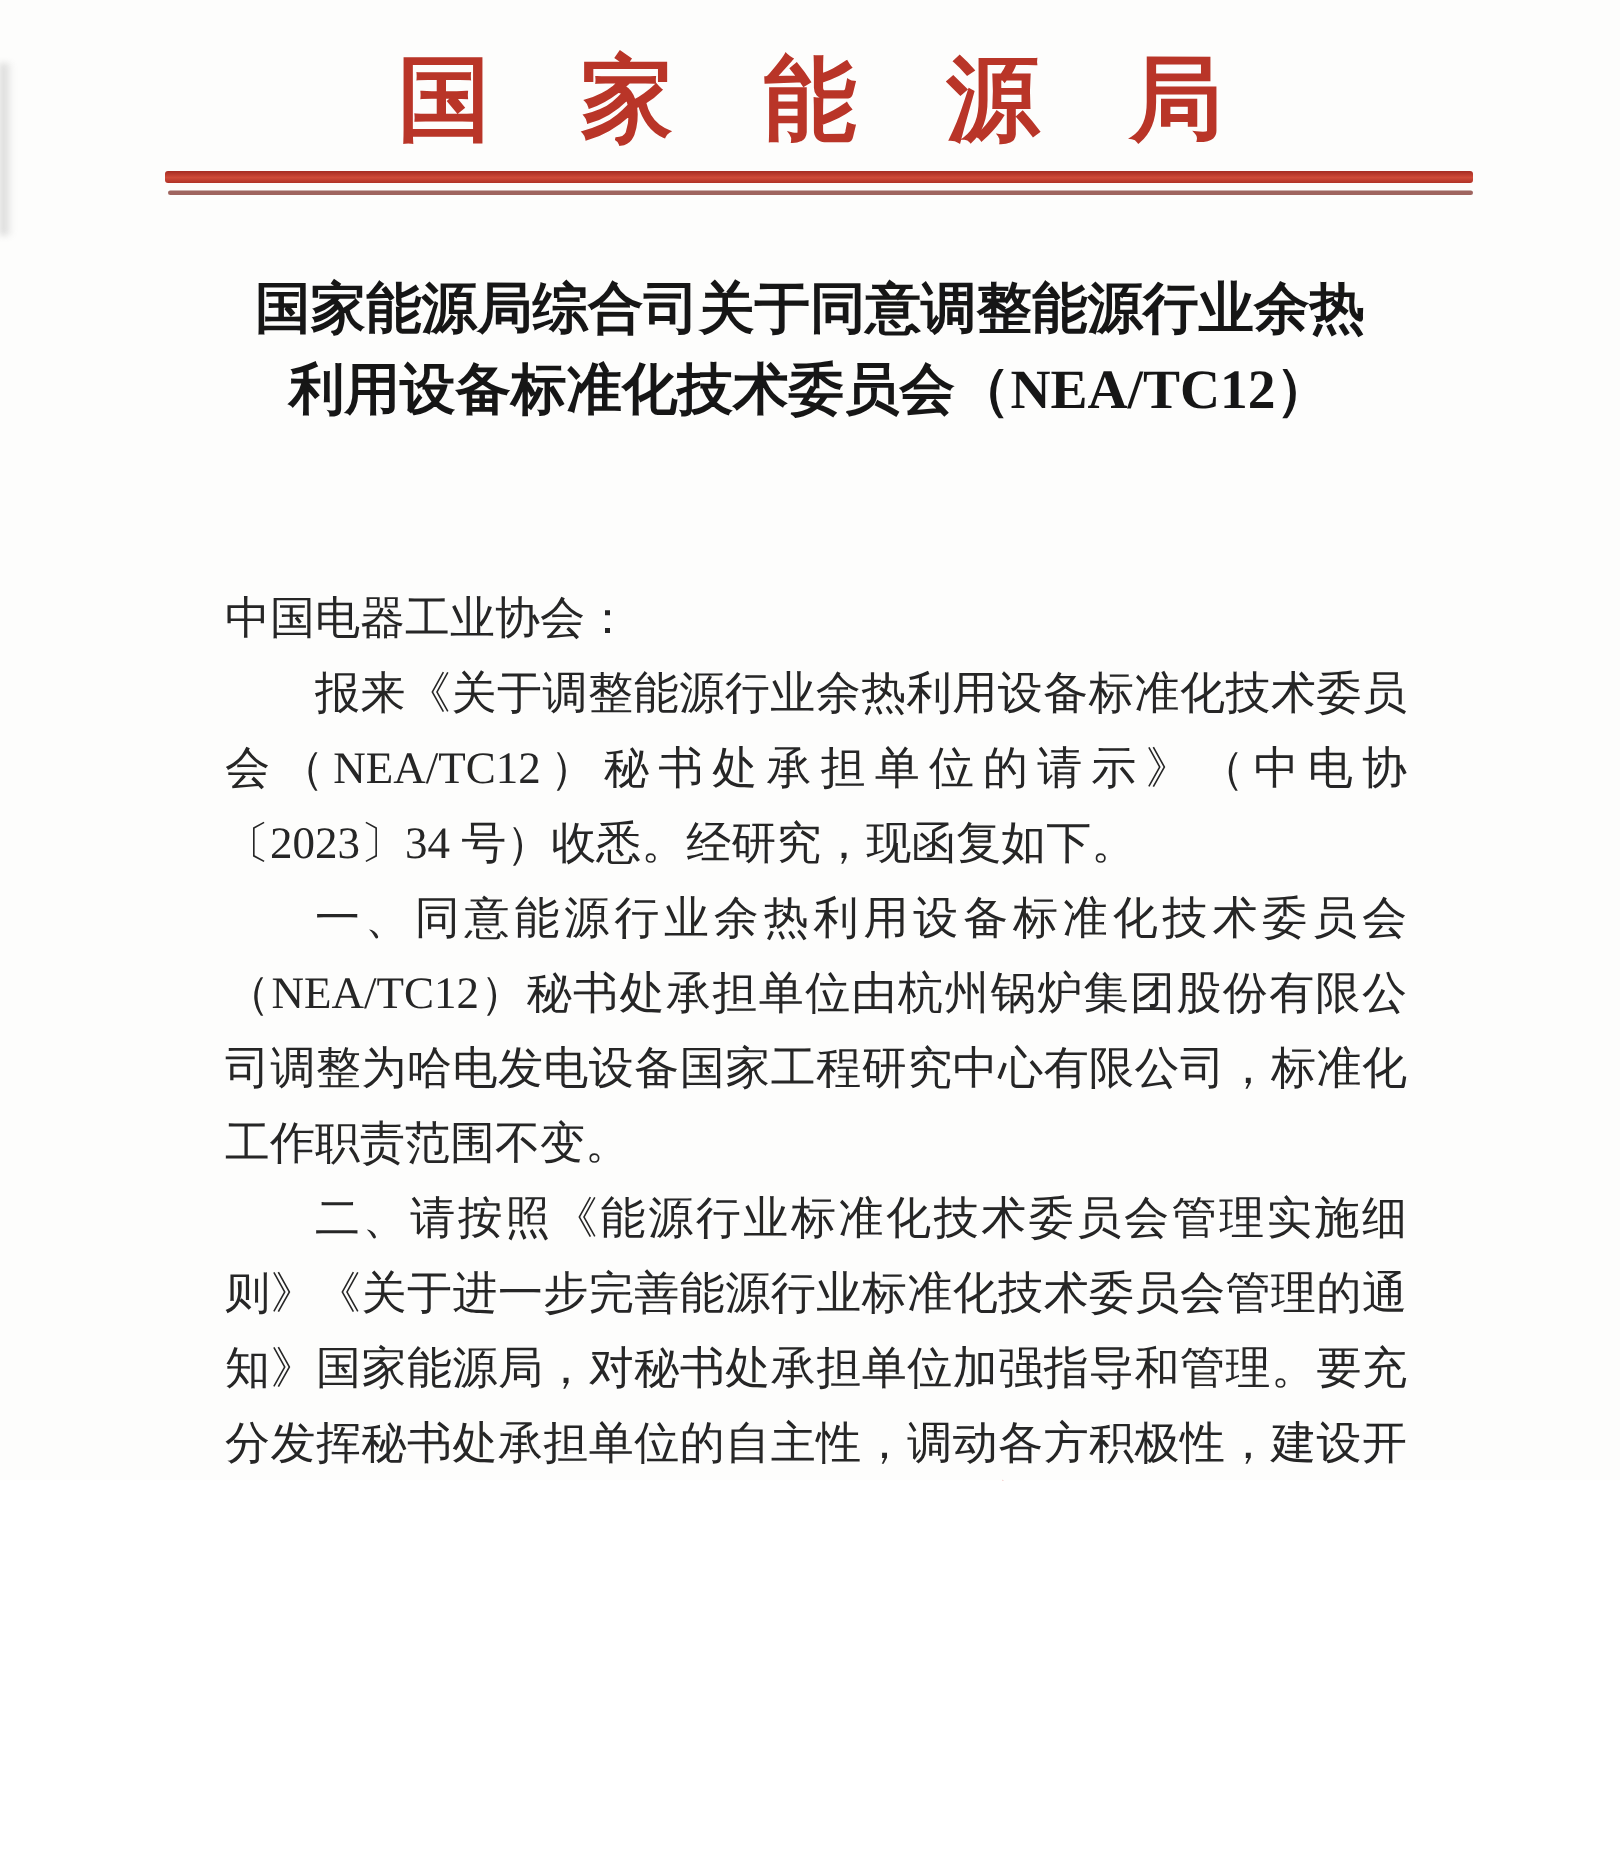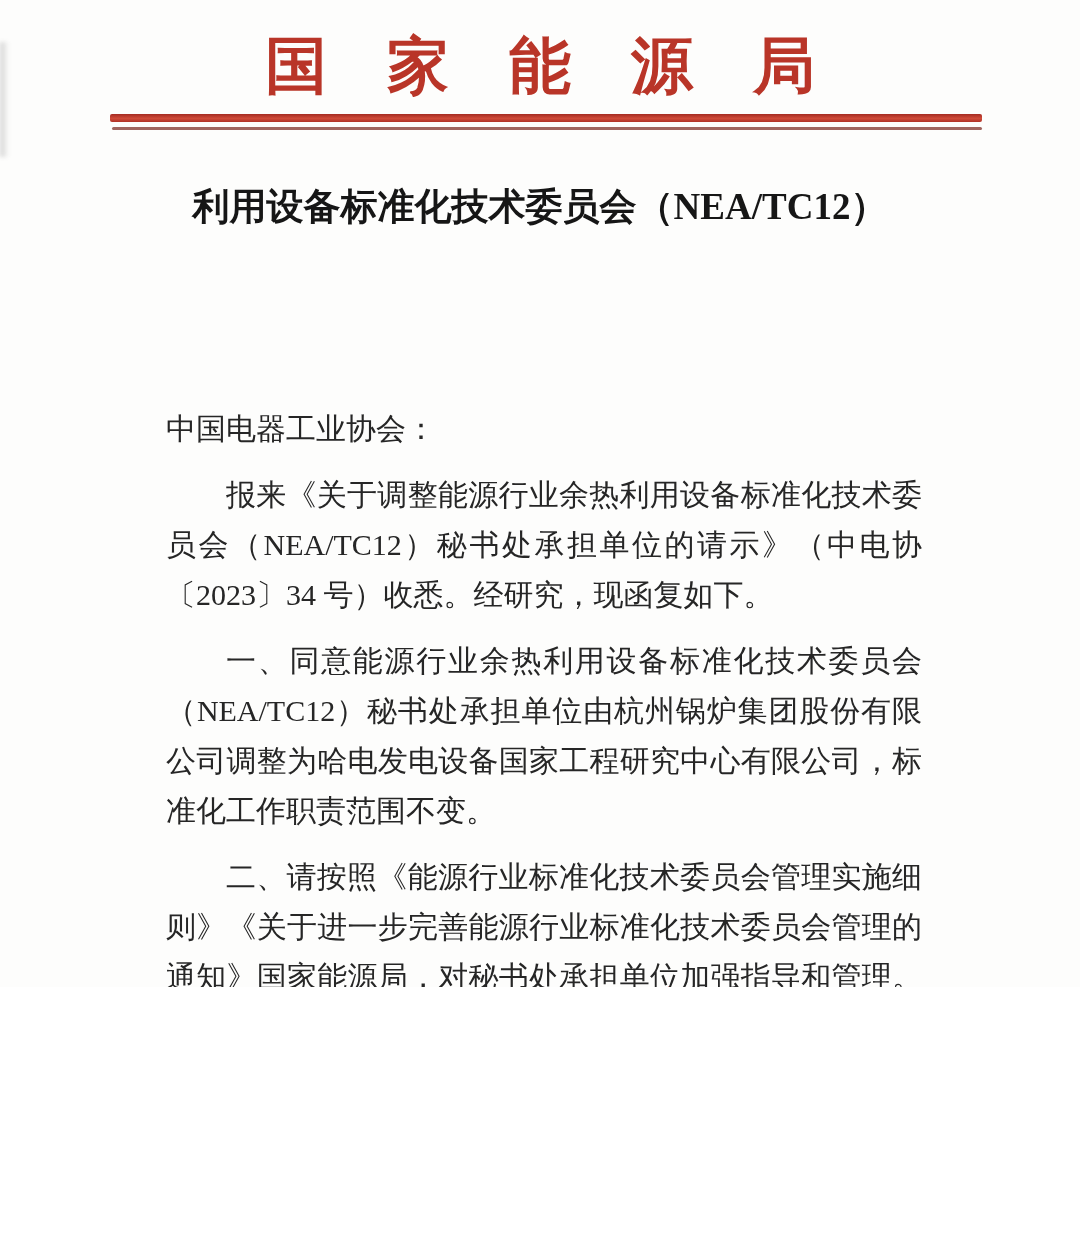--- a/index.html
+++ b/index.html
@@ -70,21 +70,21 @@
     position: absolute;
     top: 388px;
     left: 150px;
     width: 788px;
     font-size: 30px;
     line-height: 50px;
     color: #262626;
     text-align: justify;
     font-family: "Liberation Serif", serif;
   }
-  .doc-body p { margin: 16px; }
+  .doc-body p { margin: 0; }
   .doc-body p.para { text-indent: 2em; }
 
   
   .signature-org {
     position: absolute;
     top: 1060px;
     left: 568px;
     width: 240px;
     text-align: center;
     font-size: 29px;
@@ -142,20 +142,21 @@
 
 <div class="page">
 
   <div class="smudge-left"></div>
 
   <div class="agency-name">国家能源局</div>
   <div class="rule-thick"></div>
   <div class="rule-thin"></div>
 
   <div class="doc-title">
+    <div>国家能源局综合司关于同意调整能源行业余热</div>
     <div>利用设备标准化技术委员会（NEA/TC12）</div>
   </div>
 
   <div class="doc-body">
     <p class="salutation">中国电器工业协会：</p>
     <p class="para">报来《关于调整能源行业余热利用设备标准化技术委员会（NEA/TC12）秘书处承担单位的请示》（中电协〔2023〕34 号）收悉。经研究，现函复如下。</p>
     <p class="para">一、同意能源行业余热利用设备标准化技术委员会（NEA/TC12）秘书处承担单位由杭州锅炉集团股份有限公司调整为哈电发电设备国家工程研究中心有限公司，标准化工作职责范围不变。</p>
     <p class="para">二、请按照《能源行业标准化技术委员会管理实施细则》《关于进一步完善能源行业标准化技术委员会管理的通知》国家能源局，对秘书处承担单位加强指导和管理。要充分发挥秘书处承担单位的自主性，调动各方积极性，建设开放式的标准化工作平台。</p>
   </div>
 

